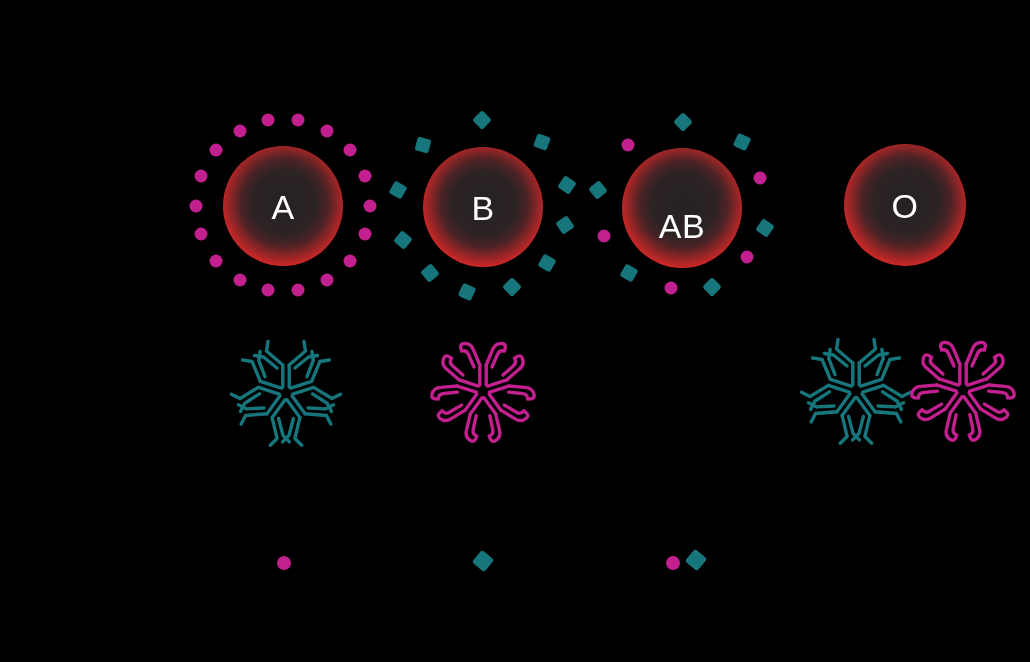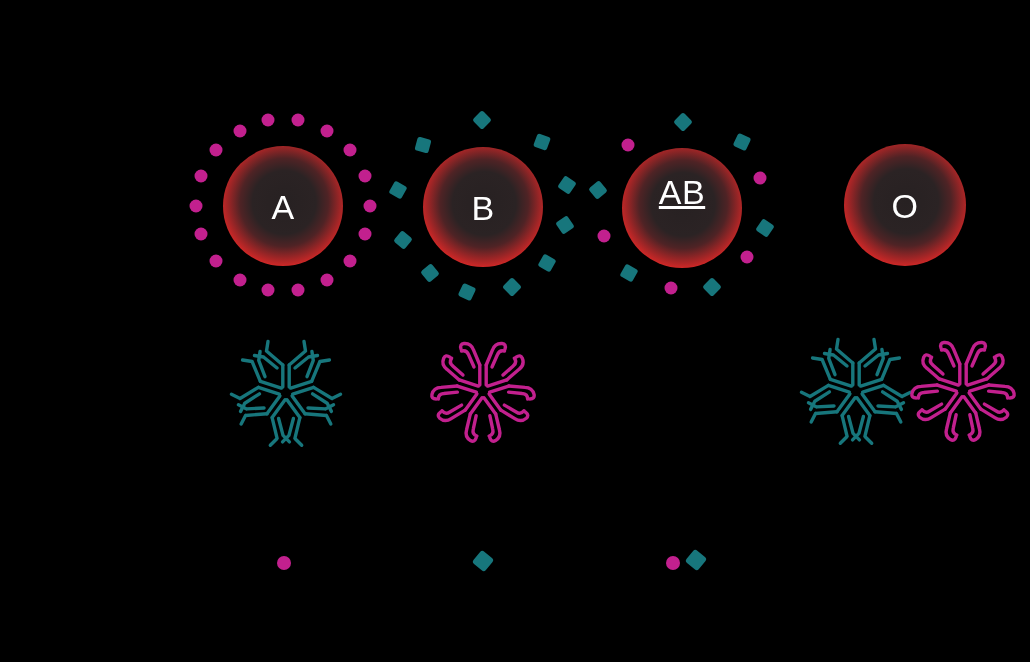--- a/index.html
+++ b/index.html
@@ -153,21 +153,21 @@
         <path d="M-3.2 -6 L-3.2 -26" fill="none" stroke="#c2208e" stroke-width="3.4" stroke-linecap="round"></path>
         <path d="M3.2 -6 L3.2 -26" fill="none" stroke="#c2208e" stroke-width="3.4" stroke-linecap="round"></path>
         <path d="M-3.2 -26 L-9.5 -41 Q-12 -48 -19 -47.5 Q-23.5 -47 -22 -42" fill="none" stroke="#c2208e" stroke-width="3.4" stroke-linecap="round"></path>
         <path d="M-9 -24 L-14.5 -36.5 Q-16.5 -41.5 -21.5 -40" fill="none" stroke="#c2208e" stroke-width="3.4" stroke-linecap="round"></path>
         <path d="M3.2 -26 L9.5 -41 Q12 -48 19 -47.5 Q23.5 -47 22 -42" fill="none" stroke="#c2208e" stroke-width="3.4" stroke-linecap="round"></path>
         <path d="M9 -24 L14.5 -36.5 Q16.5 -41.5 21.5 -40" fill="none" stroke="#c2208e" stroke-width="3.4" stroke-linecap="round"></path>
       </g>
     </svg>
     <div class="pB lg" style="left: 483px; top: 561px; background: rgb(23, 118, 124); transform: translate(-50%, -50%) rotate(40deg);"></div>
     <div class="rbc" style="left: 622px; top: 148px; width: 120px; height: 120px;"></div>
-    <span class="cell-letter" style="left: 682px; top: 192px; text-decoration: underline;">AB</span>
+    <span class="cell-letter" style="left: 682px; top: 226px;">AB</span>
     <div class="pB" style="left: 683px; top: 122px; background: rgb(23, 118, 124); transform: translate(-50%, -50%) rotate(45deg);"></div>
     <div class="pB" style="left: 742px; top: 142px; background: rgb(23, 118, 124); transform: translate(-50%, -50%) rotate(25deg);"></div>
     <div class="pA" style="left: 628px; top: 145px; background: rgb(194, 32, 142); transform: translate(-50%, -50%);"></div>
     <div class="pA" style="left: 760px; top: 178px; background: rgb(194, 32, 142); transform: translate(-50%, -50%);"></div>
     <div class="pB" style="left: 598px; top: 190px; background: rgb(23, 118, 124); transform: translate(-50%, -50%) rotate(50deg);"></div>
     <div class="pB" style="left: 765px; top: 228px; background: rgb(23, 118, 124); transform: translate(-50%, -50%) rotate(35deg);"></div>
     <div class="pA" style="left: 604px; top: 236px; background: rgb(194, 32, 142); transform: translate(-50%, -50%);"></div>
     <div class="pA" style="left: 747px; top: 257px; background: rgb(194, 32, 142); transform: translate(-50%, -50%);"></div>
     <div class="pB" style="left: 629px; top: 273px; background: rgb(23, 118, 124); transform: translate(-50%, -50%) rotate(30deg);"></div>
     <div class="pA" style="left: 671px; top: 288px; background: rgb(194, 32, 142); transform: translate(-50%, -50%);"></div>

